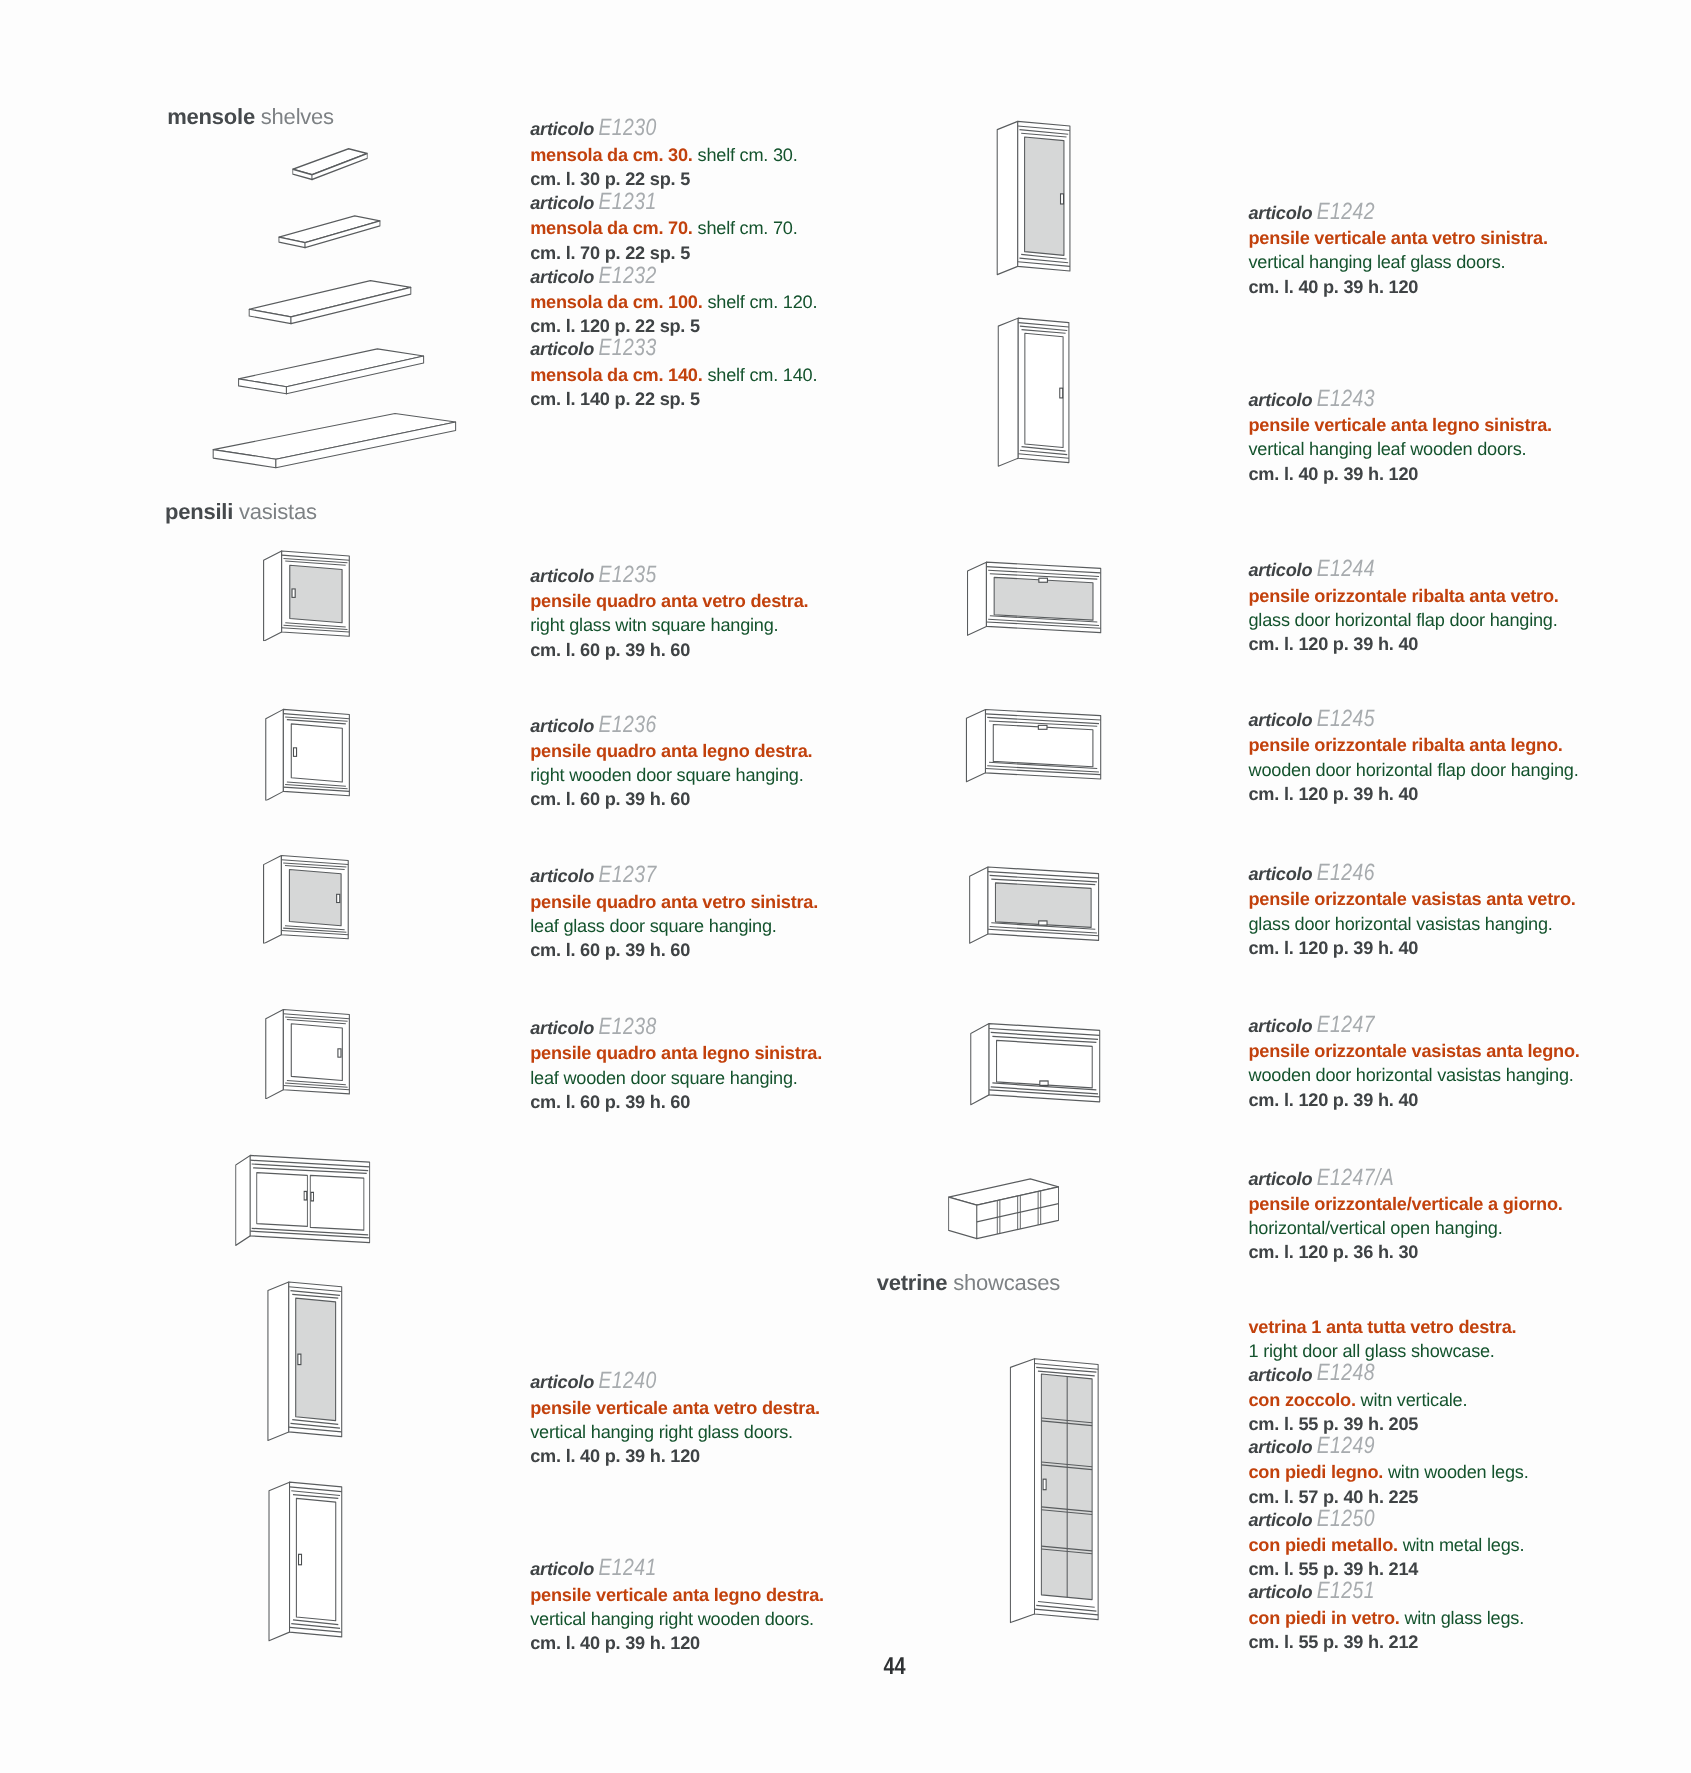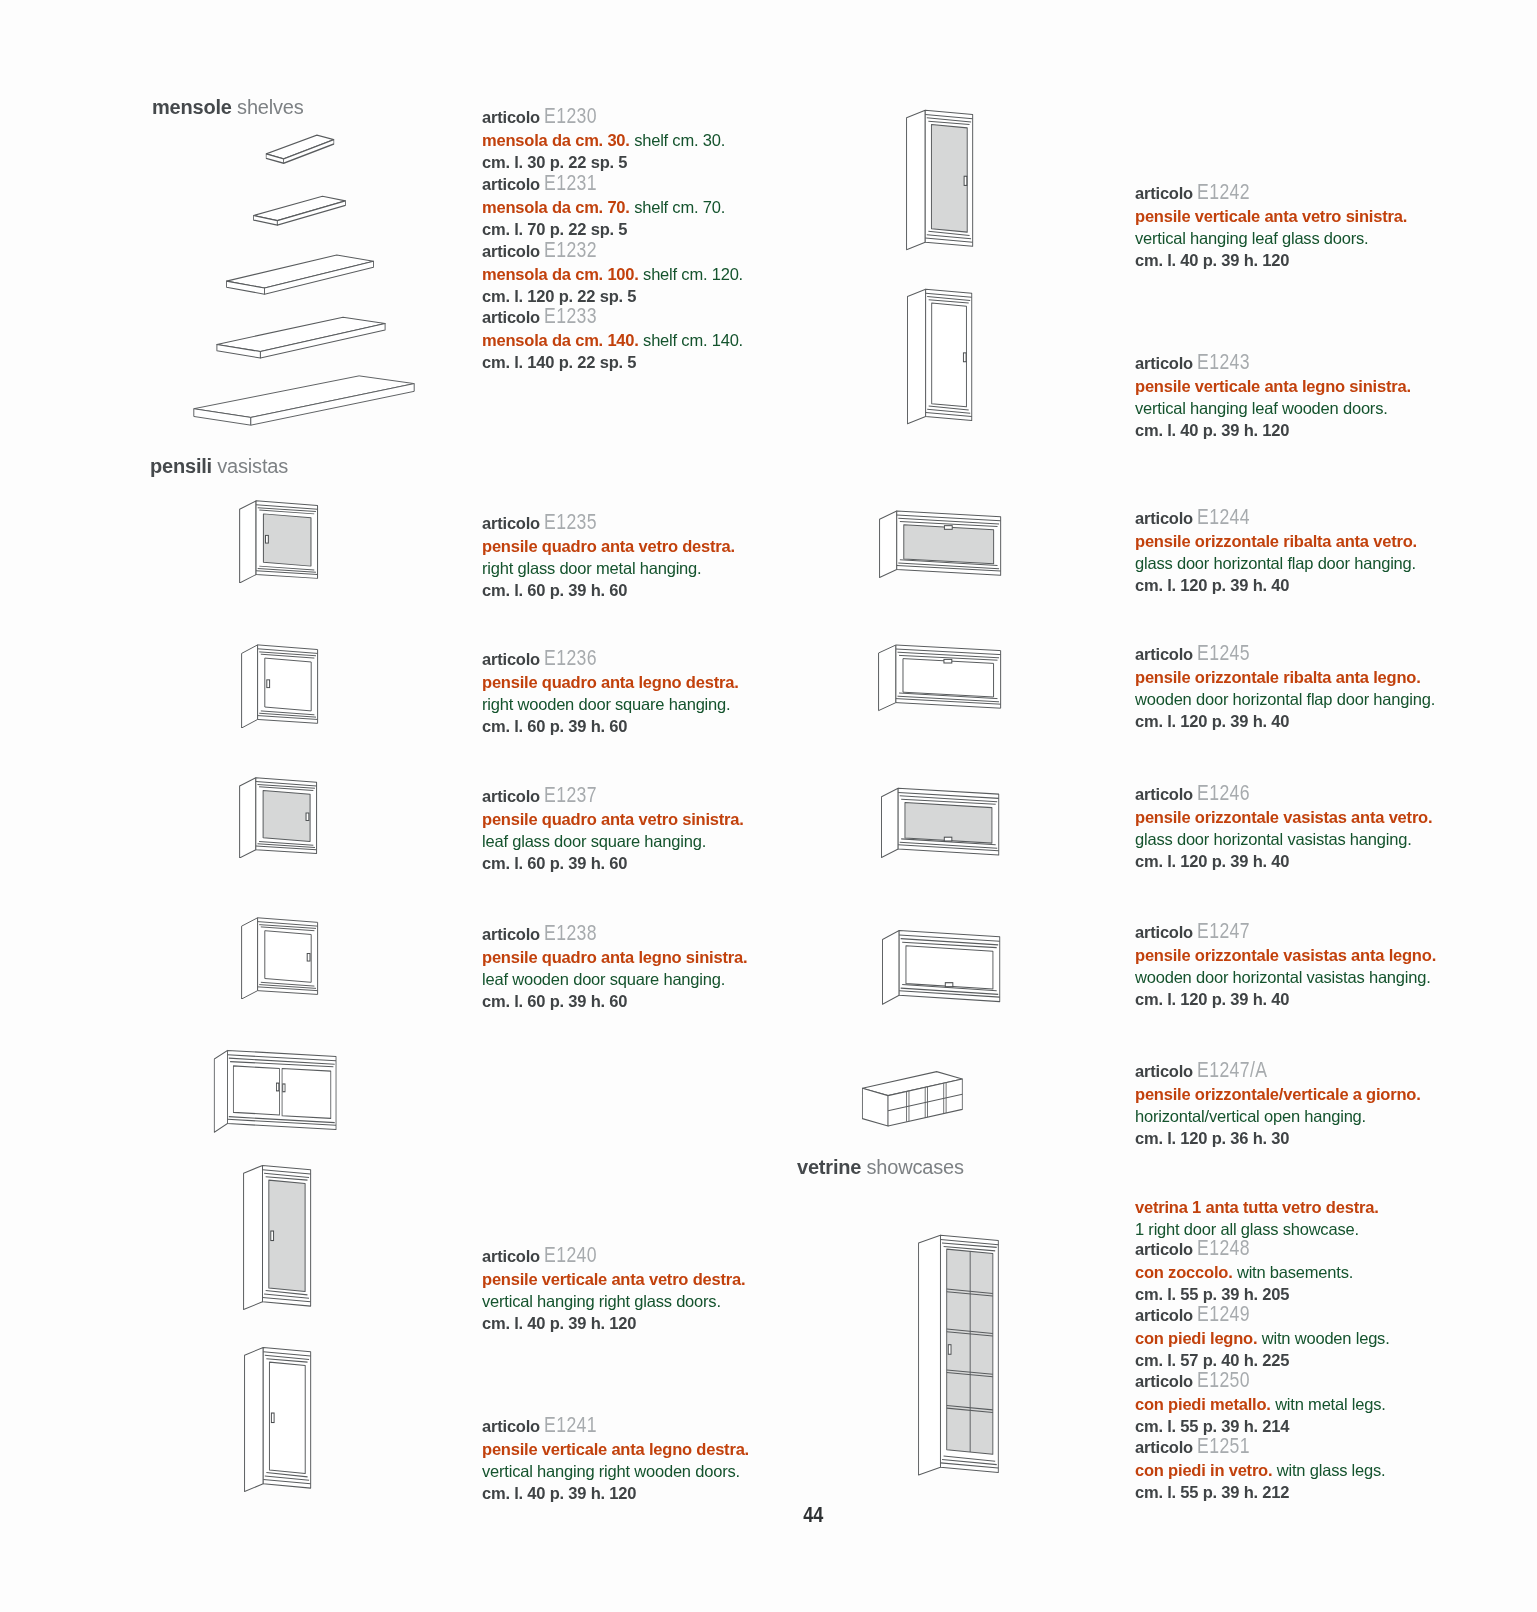--- a/index.html
+++ b/index.html
@@ -5,21 +5,21 @@
   html,body{margin:0;padding:0;background:#ffffff;}
   .page{
     position:relative;width:1537px;height:1612px;margin:0 auto;
     background:#fdfdfd;font-family:"Liberation Sans",sans-serif;color:#3f4345;
     overflow:hidden;
   }
   .heading{position:absolute;font-size:20px;letter-spacing:-0.2px;white-space:nowrap;}
   .h-it{font-weight:700;color:#45494c;}
   .h-en{font-weight:400;color:#7d8184;}
   .block{position:absolute;width:345px;font-size:16.5px;letter-spacing:-0.2px;}
-  .art{line-height:24px;font-weight:700;color:#3f4345;white-space:nowrap;}
+  .art{line-height:24px;font-weight:700;color:#3f4345;white-space:nowrap;font-style:italic;}
   .art-code{display:inline-block;transform:scaleX(.82);transform-origin:0 62%;
     font-size:21.5px;font-weight:400;color:#a7abae;letter-spacing:.5px;}
   .line{line-height:22px;white-space:nowrap;}
   .it{font-weight:700;color:#c2410c;}
   .en{font-weight:400;color:#14532d;}
   .dims{line-height:22px;font-weight:700;color:#3f4345;white-space:nowrap;}
   .draw{position:absolute;}
   .pagenum{position:absolute;font-weight:700;font-size:22px;color:#2e3133;
     transform:scaleX(.82);transform-origin:center;}
   svg.defs{position:absolute;width:0;height:0;}
@@ -237,21 +237,21 @@
   </div>
   <div class="block" style="left:482px;top:304px">
     <div class="art"><span>articolo</span> <span class="art-code">E1233</span></div>
     <div class="line"><span class="it">mensola da cm. 140.</span> <span class="en">shelf cm. 140.</span></div>
     <div class="dims">cm. l. 140 p. 22 sp. 5</div>
   </div>
 
   <div class="block" style="left:482px;top:510px">
     <div class="art"><span>articolo</span> <span class="art-code">E1235</span></div>
     <div class="line it">pensile quadro anta vetro destra.</div>
-    <div class="line en">right glass door metal hanging.</div>
+    <div class="line en">right glass witn square hanging.</div>
     <div class="dims">cm. l. 60 p. 39 h. 60</div>
   </div>
   <div class="block" style="left:482px;top:646px">
     <div class="art"><span>articolo</span> <span class="art-code">E1236</span></div>
     <div class="line it">pensile quadro anta legno destra.</div>
     <div class="line en">right wooden door square hanging.</div>
     <div class="dims">cm. l. 60 p. 39 h. 60</div>
   </div>
   <div class="block" style="left:482px;top:783px">
     <div class="art"><span>articolo</span> <span class="art-code">E1237</span></div>
@@ -320,21 +320,21 @@
     <div class="line en">horizontal/vertical open hanging.</div>
     <div class="dims">cm. l. 120 p. 36 h. 30</div>
   </div>
 
   <div class="block" style="left:1135px;top:1196px">
     <div class="line it">vetrina 1 anta tutta vetro destra.</div>
     <div class="line en">1 right door all glass showcase.</div>
   </div>
   <div class="block" style="left:1135px;top:1236px">
     <div class="art"><span>articolo</span> <span class="art-code">E1248</span></div>
-    <div class="line"><span class="it">con zoccolo.</span> <span class="en">witn basements.</span></div>
+    <div class="line"><span class="it">con zoccolo.</span> <span class="en">witn verticale.</span></div>
     <div class="dims">cm. l. 55 p. 39 h. 205</div>
   </div>
   <div class="block" style="left:1135px;top:1302px">
     <div class="art"><span>articolo</span> <span class="art-code">E1249</span></div>
     <div class="line"><span class="it">con piedi legno.</span> <span class="en">witn wooden legs.</span></div>
     <div class="dims">cm. l. 57 p. 40 h. 225</div>
   </div>
   <div class="block" style="left:1135px;top:1368px">
     <div class="art"><span>articolo</span> <span class="art-code">E1250</span></div>
     <div class="line"><span class="it">con piedi metallo.</span> <span class="en">witn metal legs.</span></div>

